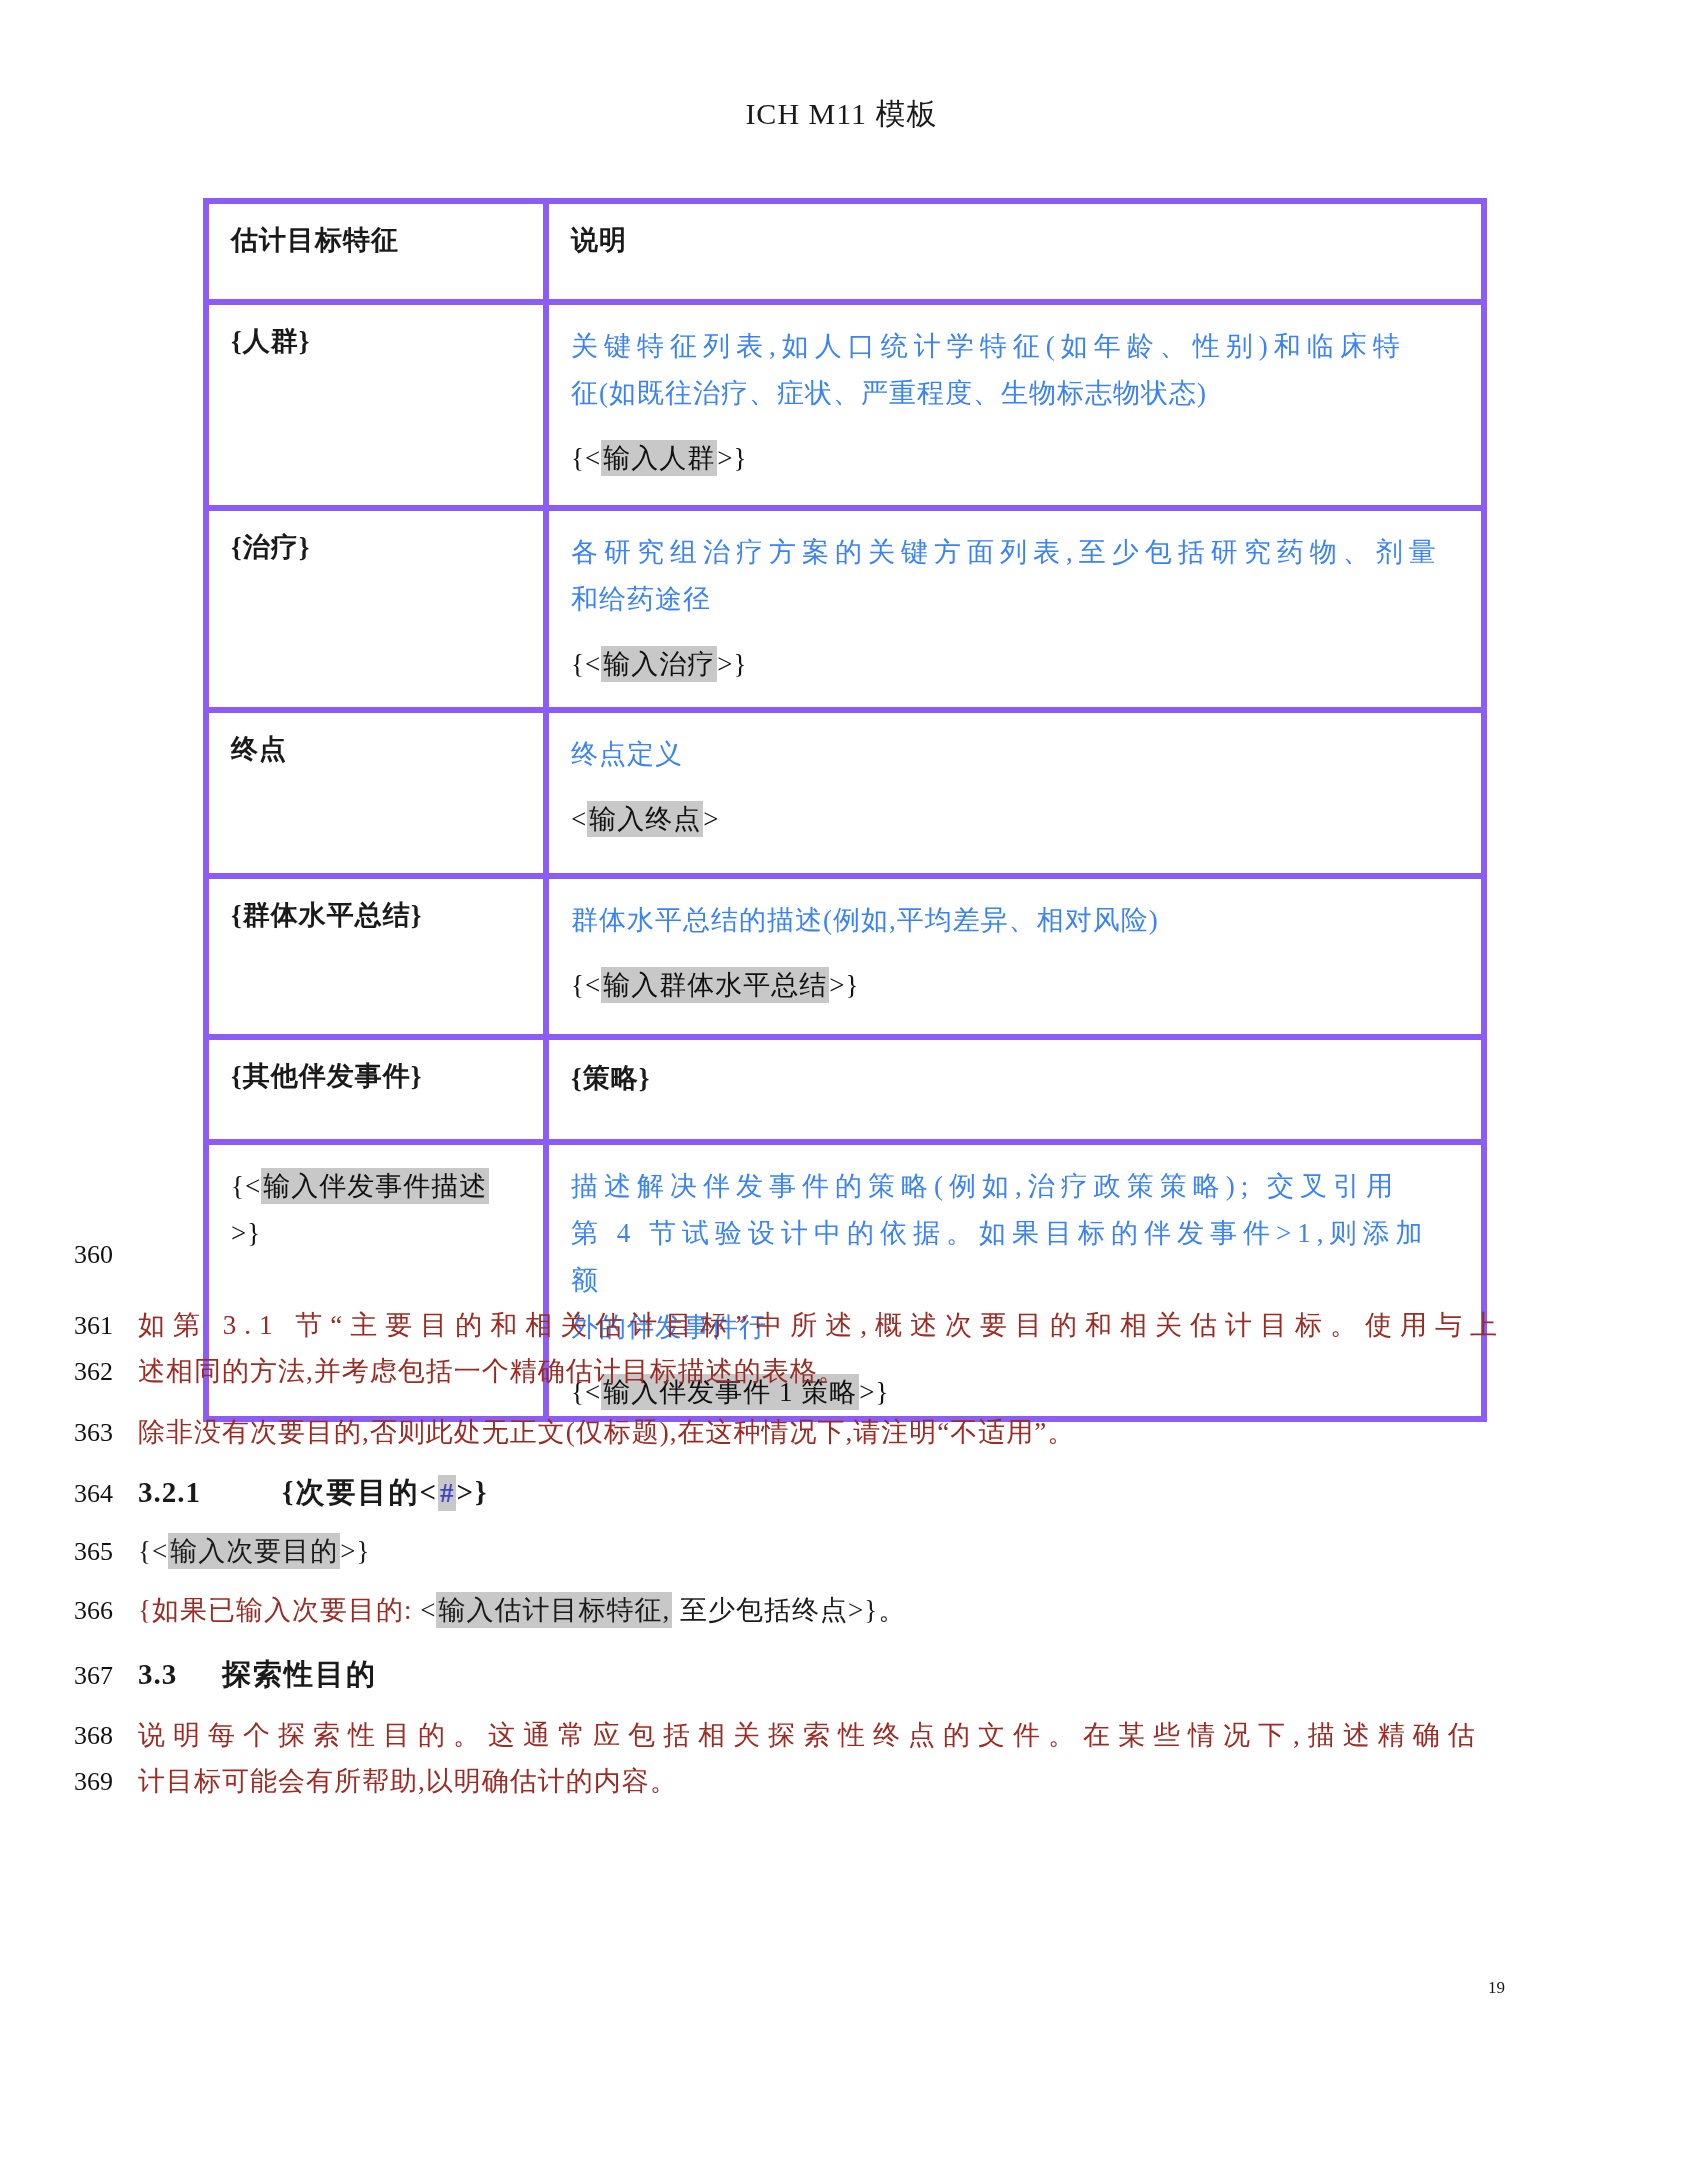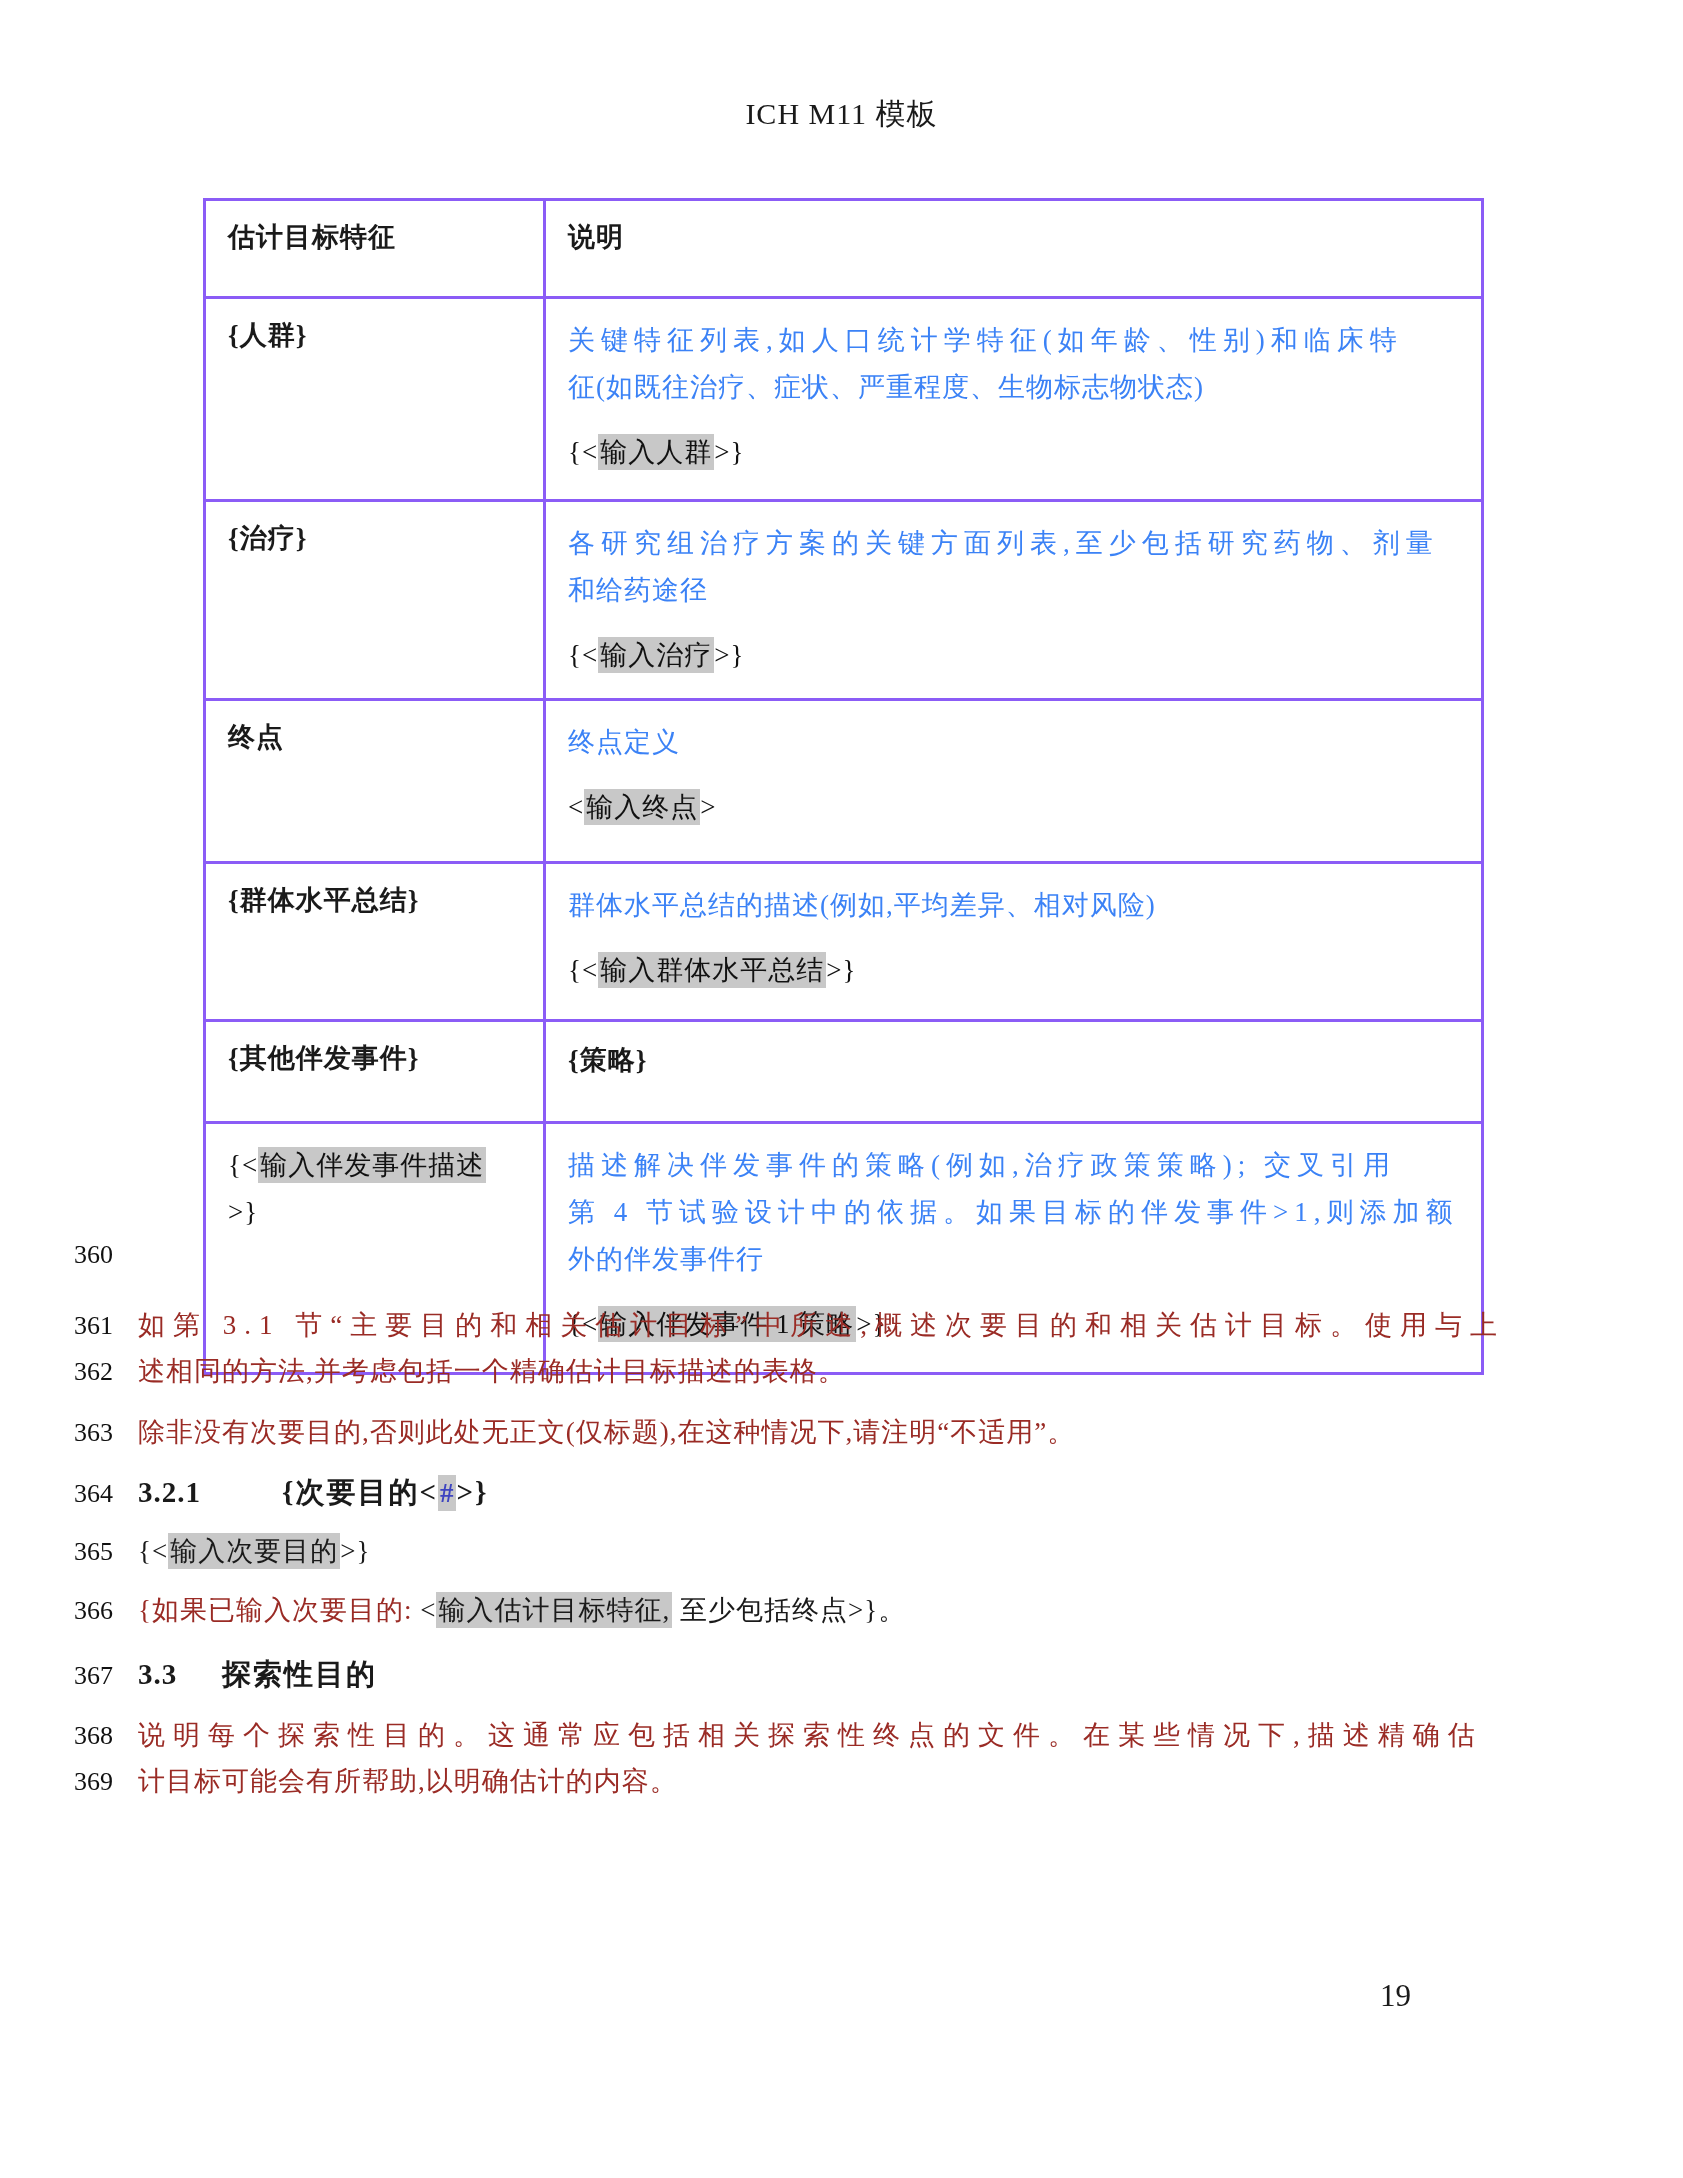--- a/index.html
+++ b/index.html
@@ -16,21 +16,21 @@
     position:absolute;top:94px;left:0;width:100%;
     text-align:center;font-size:30px;letter-spacing:1px;
   }
   
   table.estimand{
     position:absolute;left:203px;top:198px;
     width:1277px;border-collapse:collapse;table-layout:fixed;
     font-size:27px;
   }
   table.estimand td{
-    border:3px solid #8b5cf6;
+    border:6px solid #8b5cf6;
     vertical-align:top;
     padding:18px 22px 0 22px;
   }
   td.attr-cell{font-weight:bold;letter-spacing:1px;padding-left:20px;}
   td.attr-cell.normal{font-weight:normal;}
   td.desc-cell{padding-left:28px;letter-spacing:1px;}
   .red-line{color:#3b82f6;line-height:47px;}
   .stretch-t{letter-spacing:6px;}
   .ph-line{color:#111;line-height:47px;margin-top:18px;letter-spacing:1px;}
   .ph-line.first{margin-top:0;}
@@ -52,22 +52,22 @@
   .ln-content{letter-spacing:1px;}
   .red{color:#9a2b25;text-align:right;}
   .stretch{letter-spacing:8px;}
   .h2 .h-label,.h3 .h-label{font-weight:bold;font-size:29px;display:inline-block;}
   .h2 .h-label{width:84px;}
   .h3 .h-label{width:144px;}
   .h-title{font-weight:bold;font-size:29px;letter-spacing:2px;}
   .hash{color:#3d44c0;font-weight:bold;}
   
   .page-number{
-    position:absolute;left:1380px;top:1978px;
-    font-size:31px;
+    position:absolute;left:1488px;top:1978px;
+    font-size:17px;
   }
 </style>
 </head>
 <body>
 
 <div class="page">
 
   <div class="doc-header">ICH M11 模板</div>
 
   <table class="estimand">

